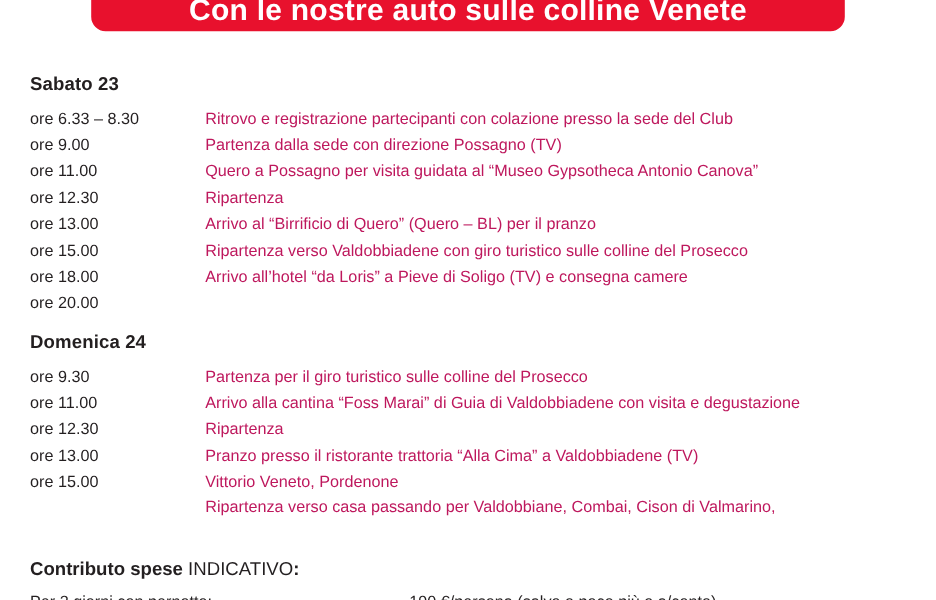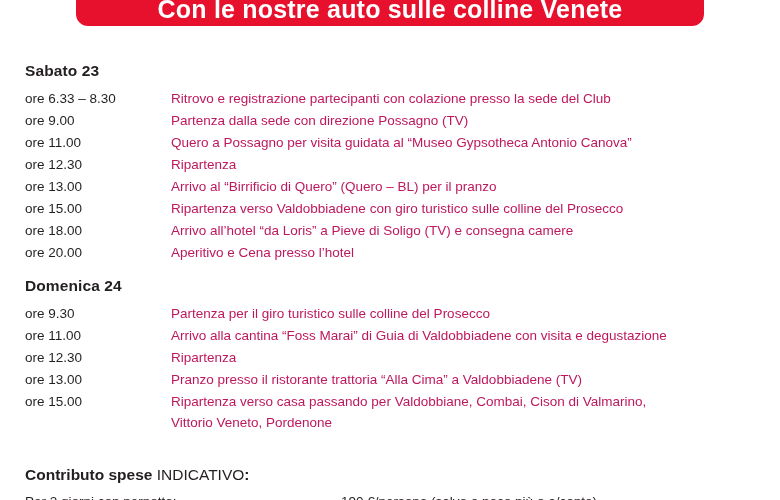--- a/index.html
+++ b/index.html
@@ -155,21 +155,20 @@
       <div class="row">
         <div class="time">ore 15.00</div>
         <div class="desc">Ripartenza verso Valdobbiadene con giro turistico sulle colline del Prosecco</div>
       </div>
       <div class="row">
         <div class="time">ore 18.00</div>
         <div class="desc">Arrivo all’hotel “da Loris” a Pieve di Soligo (TV) e consegna camere</div>
       </div>
       <div class="row">
         <div class="time">ore 20.00</div>
-        <div class="desc">Aperitivo e Cena presso l’hotel</div>
       </div>
     </div>
 
     <div class="day-block">
       <div class="day-title">Domenica 24</div>
 
       <div class="row">
         <div class="time">ore 9.30</div>
         <div class="desc">Partenza per il giro turistico sulle colline del Prosecco</div>
       </div>
@@ -181,22 +180,22 @@
         <div class="time">ore 12.30</div>
         <div class="desc">Ripartenza</div>
       </div>
       <div class="row">
         <div class="time">ore 13.00</div>
         <div class="desc">Pranzo presso il ristorante trattoria “Alla Cima” a Valdobbiadene (TV)</div>
       </div>
       <div class="row">
         <div class="time">ore 15.00</div>
         <div class="desc">
+          <span class="cont">Vittorio Veneto, Pordenone</span>
           <span class="cont">Ripartenza verso casa passando per Valdobbiane, Combai, Cison di Valmarino,</span>
-          <span class="cont">Vittorio Veneto, Pordenone</span>
         </div>
       </div>
     </div>
 
   </div>
 
   <div class="contrib">
     <div class="contrib-title"><span>Contributo spese </span><span class="ind">INDICATIVO</span><span>:</span></div>
     <div class="contrib-row">
       <div class="c-label">Per 2 giorni con pernotto:</div>

